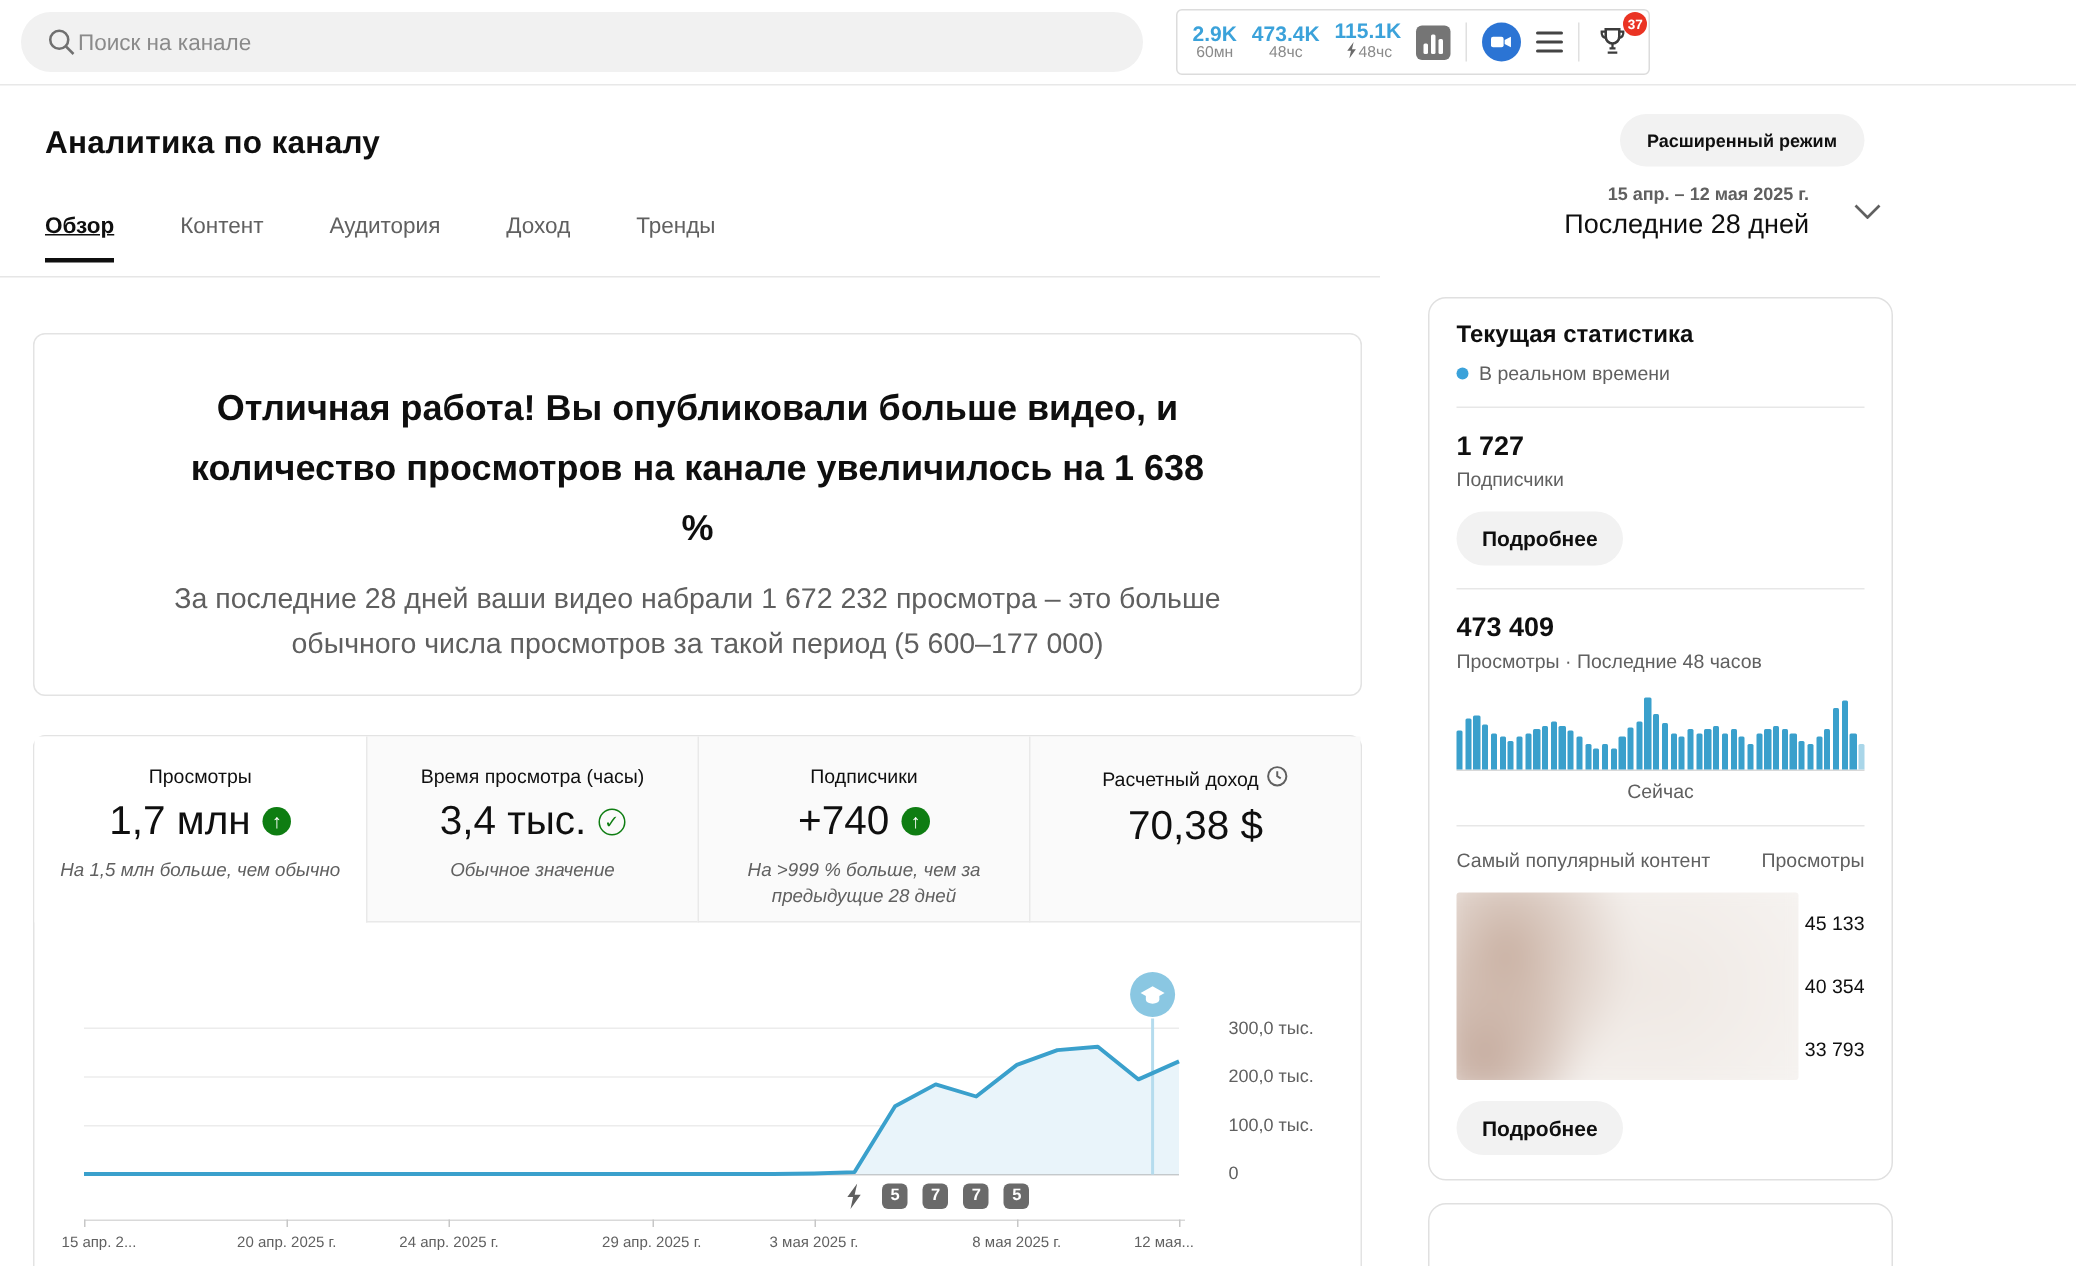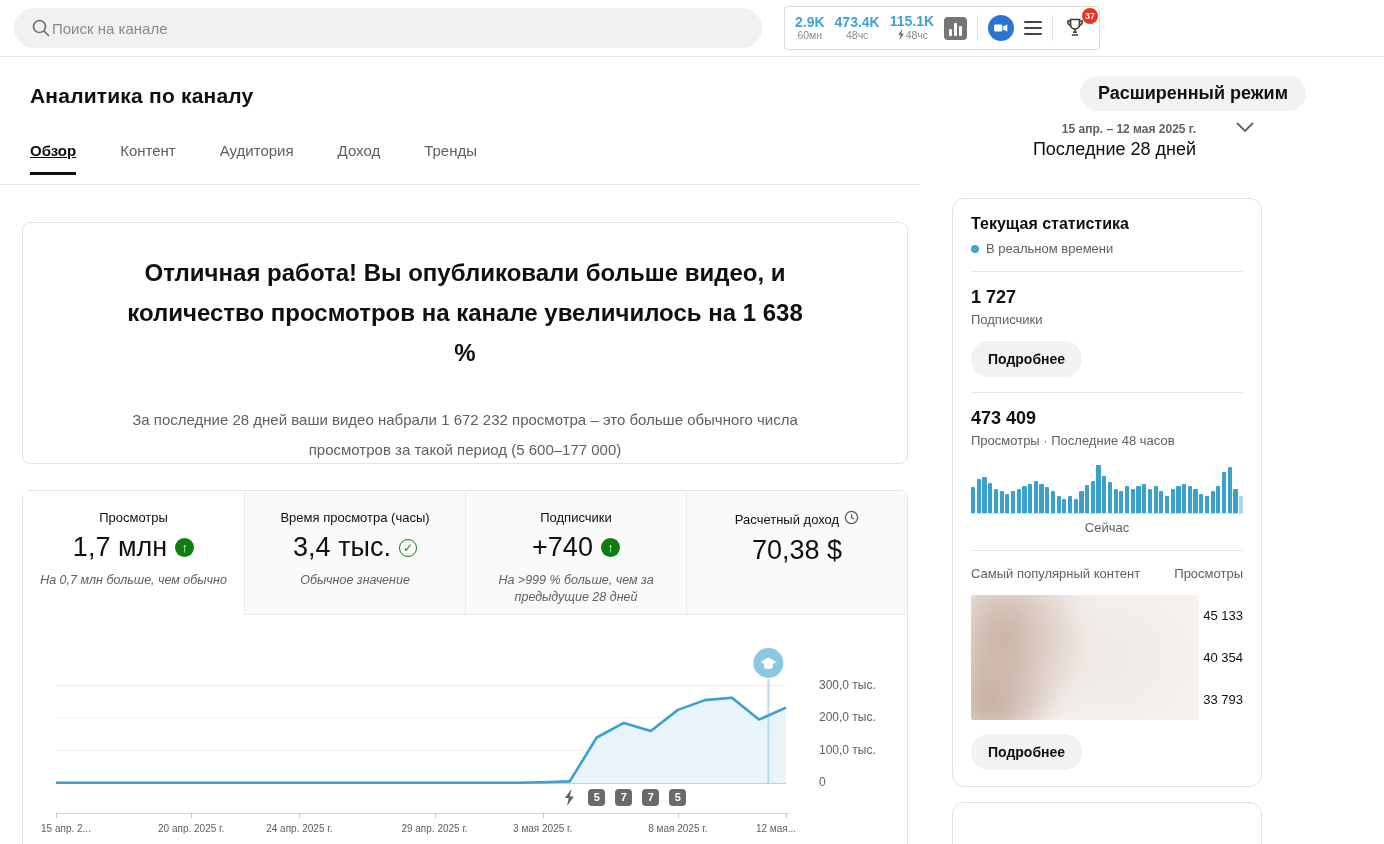--- a/index.html
+++ b/index.html
@@ -22,37 +22,37 @@
   .vq-bars { width:23px; height:23px; background:#757575; border-radius:4px; display:flex; align-items:flex-end; justify-content:center; gap:2px; padding:4px 4px; }
   .vq-bars i { display:block; width:3px; background:#fff; border-radius:1px; }
   .vq-cam { width:26px; height:26px; border-radius:50%; background:#2b74d4; display:flex; align-items:center; justify-content:center; }
   .vq-menu { display:flex; flex-direction:column; gap:4px; width:18px; cursor:pointer; }
   .vq-menu i { height:2px; background:#444; border-radius:1px; }
   .vq-trophy { position:relative; width:26px; height:26px; }
   .vq-badge { position:absolute; top:-7px; right:-9px; min-width:16px; height:16px; border-radius:8px; background:#ea3323; color:#fff; font-size:9px; font-weight:700; display:flex; align-items:center; justify-content:center; padding:0 3px; }
 
   
   .page-title { position:absolute; left:30px; top:84px; font-size:21px; font-weight:700; letter-spacing:.2px; }
-  .adv-btn { position:absolute; left:1080px; top:76px; height:35px; padding:0 18px; background:#f2f2f2; border:none; border-radius:18px; font-size:18px; font-weight:600; color:#0f0f0f; font-family:inherit; cursor:pointer; }
-  .date-block { position:absolute; right:130px; top:122px; display:flex; gap:40px; cursor:pointer; }
+  .adv-btn { position:absolute; left:1080px; top:76px; height:35px; padding:0 18px; background:#f2f2f2; border:none; border-radius:18px; font-size:12px; font-weight:600; color:#0f0f0f; font-family:inherit; cursor:pointer; }
+  .date-block { position:absolute; right:130px; top:122px; display:flex; align-items:center; gap:30px; cursor:pointer; }
   .date-texts { text-align:right; }
   .date-range { font-size:12px; color:#606060; font-weight:600; }
   .date-preset { font-size:18px; color:#0f0f0f; margin-top:3px; }
 
   
   .tabs { position:absolute; left:30px; top:142px; display:flex; gap:44px; }
   .tab { font-size:15px; color:#606060; padding-bottom:16px; position:relative; cursor:pointer; }
   .tab.active { color:#0f0f0f; font-weight:700;text-decoration:underline; }
   .tab.active::after { content:""; position:absolute; left:0; right:0; bottom:0; height:3px; background:#0f0f0f; }
   .tabs-line { position:absolute; left:0; top:184px; width:920px; height:1px; background:#e6e6e6; }
 
   
   .highlight { position:absolute; left:22px; top:222px; width:886px; height:242px; border:1px solid #e3e3e3; border-radius:8px; background:#fff; text-align:center; }
   .highlight h2 { margin:30px auto 0; max-width:700px; font-size:24px; line-height:40px; font-weight:700; }
-  .highlight p { margin:32px auto 0; max-width:710px; font-size:15px; line-height:30px; color:#5f5f5f; }
+  .highlight p { margin:12px auto 0; max-width:710px; font-size:19px; line-height:30px; color:#5f5f5f; }
 
   
   .analytics { position:absolute; left:22px; top:490px; width:886px; height:420px; border:1px solid #e3e3e3; border-radius:8px 8px 0 0; background:#fff; }
   .metric-row { display:grid; grid-template-columns:repeat(4,1fr); height:124px; }
   .metric { background:#fafafa; border-left:1px solid #e9e9e9; border-bottom:1px solid #e9e9e9; text-align:center; padding-top:19px; cursor:pointer; }
   .metric:first-child { border-left:none; }
   .metric.selected { background:#fff; border-bottom:none; }
   .metric .m-label { font-size:13px; color:#0f0f0f; display:flex; align-items:center; justify-content:center; gap:5px; }
   .metric .m-value { margin-top:7px; font-size:27px; color:#0f0f0f; display:flex; align-items:center; justify-content:center; gap:8px; }
   .metric .m-note { margin:9px auto 0; font-size:12.5px; font-style:italic; color:#606060; max-width:200px; line-height:17px; }
@@ -190,21 +190,21 @@
   </section>
 
   <section class="analytics">
     <div class="metric-row">
       <div class="metric selected">
         <div class="m-label">Просмотры</div>
         <div class="m-value">
             <span>1,7 млн</span>
             <span class="ind-up">↑</span>
           </div>
-        <div class="m-note">На 0,7 млн больше, чем обычно</div>
+        <div class="m-note">На 1,5 млн больше, чем обычно</div>
       </div>
       <div class="metric">
         <div class="m-label">Время просмотра (часы)</div>
         <div class="m-value">
             <span>3,4 тыс.</span>
             <span class="ind-check">✓</span>
           </div>
         <div class="m-note">Обычное значение</div>
       </div>
       <div class="metric">

